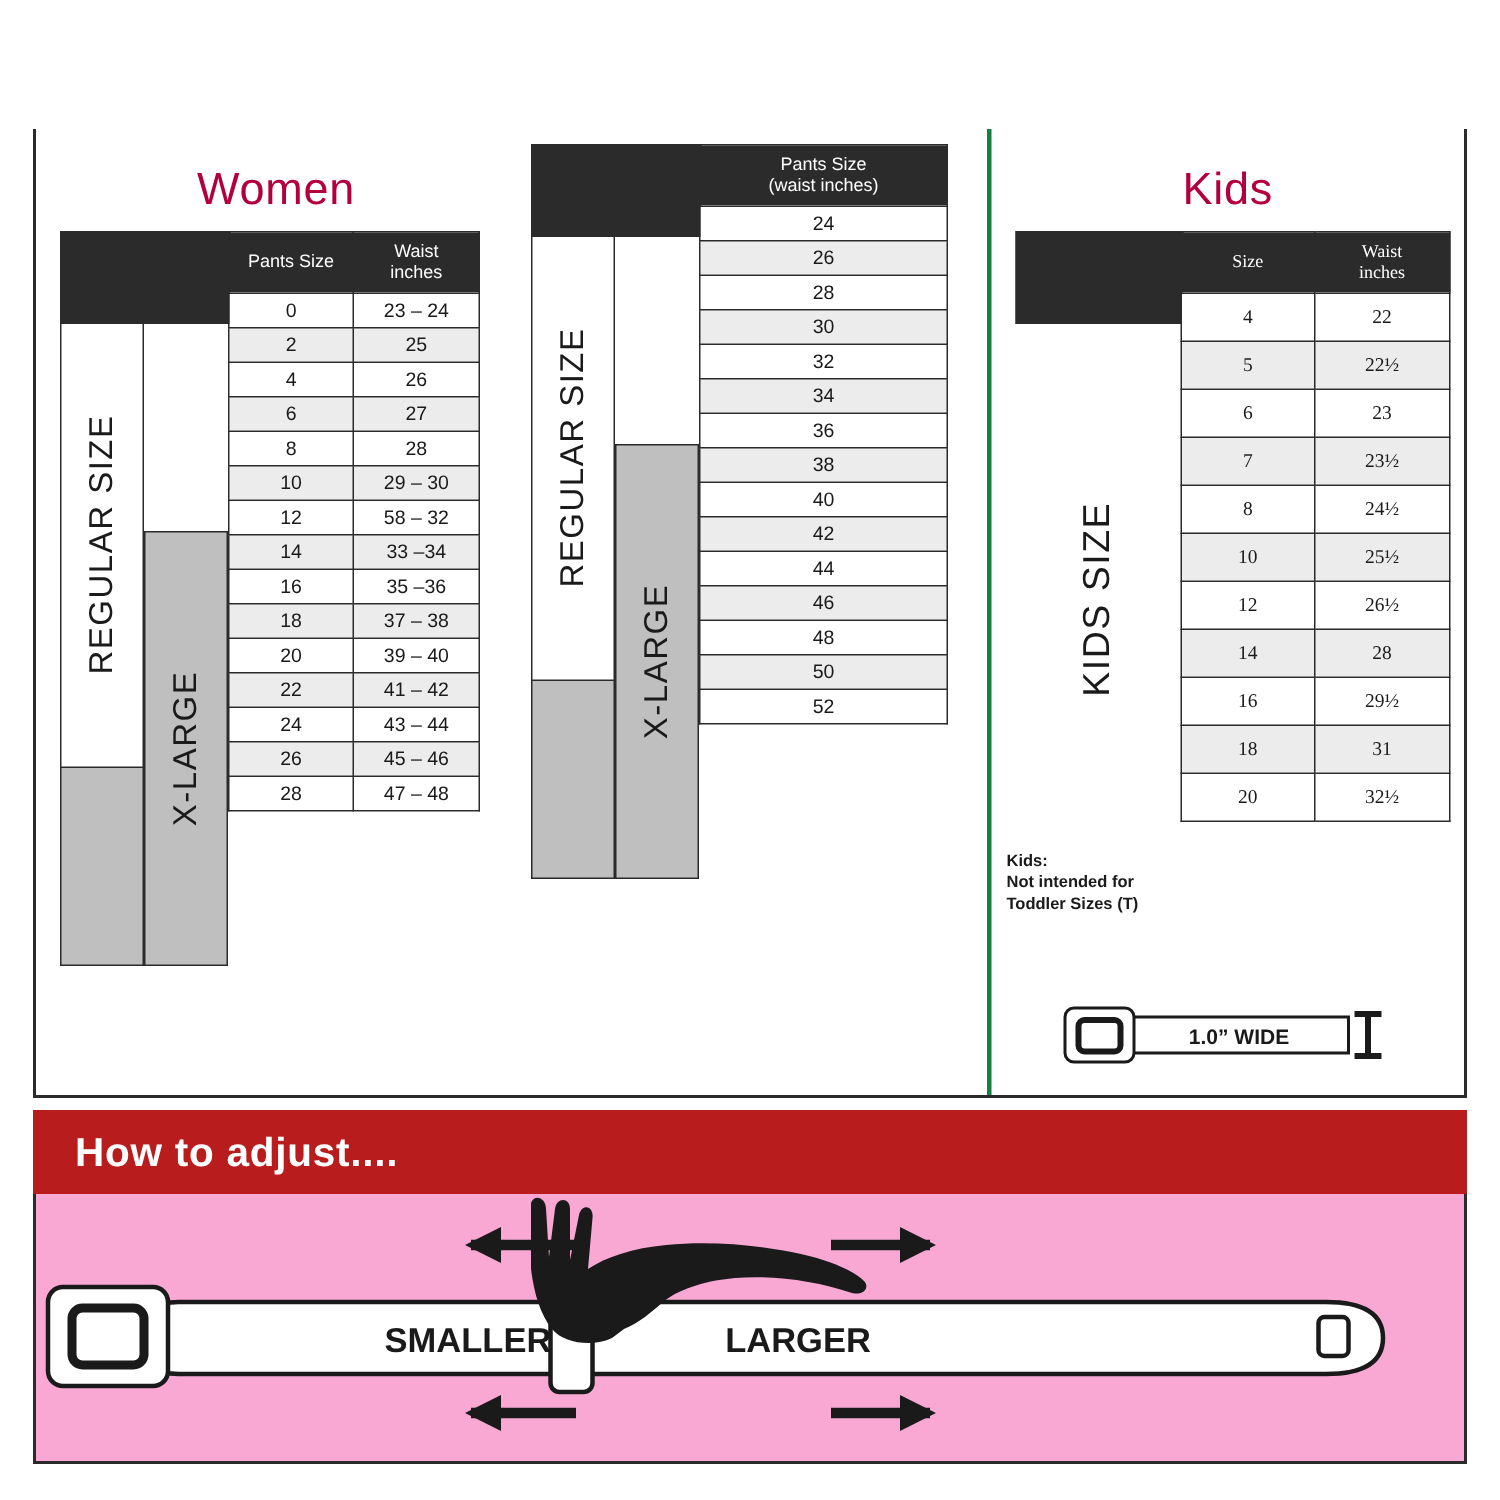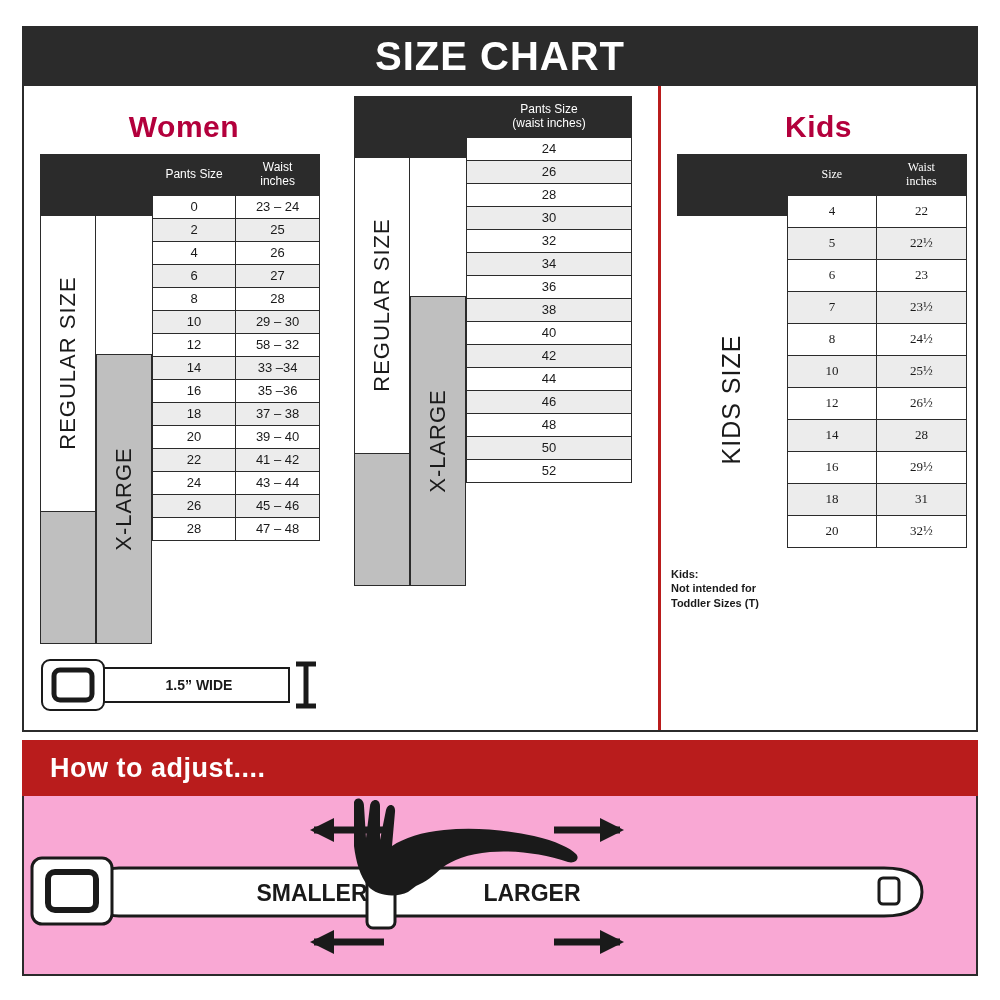--- a/index.html
+++ b/index.html
@@ -50,27 +50,27 @@
     border-top: none;
     box-sizing: border-box;
     display: flex;
   }
   .col {
     position: relative;
     box-sizing: border-box;
   }
   .col-women { width: 320px; }
   .col-men   { width: 314px; }
-  .col-kids  { width: 318px; border-left: 3px solid #b91c1c; }
+  .col-kids  { width: 318px; border-left: 3px solid #15803d; }
 
   .col-head {
     text-align: center;
     color: #b3003c;
     font-size: 30px;
-    font-weight: bold;
+    font-weight: normal;
     padding-top: 24px;
     letter-spacing: .5px;
   }
 
   
   .table-wrap {
     position: relative;
     margin: 10px auto 0 auto;
   }
   .vert-band {
@@ -171,23 +171,20 @@
     box-sizing: border-box;
     background: #f9a8d4;
   }
   svg { display: block; }
 </style>
 </head>
 <body>
 
 <div class="page">
 
-  <div class="title-bar">
-    <div class="title">SIZE CHART</div>
-  </div>
 
   <div class="main-panel">
 
     <div class="col col-women">
       <div class="col-head">Women</div>
 
       <div class="table-wrap" style="width:280px;height:500px;margin-left:16px;">
 
         <div class="vert-band band-regular" style="left:0px;top:60px;width:56px;height:298px;">
           <span class="vert-label">REGULAR SIZE</span>
@@ -268,31 +265,20 @@
                 <td>45 – 46</td>
               </tr>
             <tr>
                 <td>28</td>
                 <td>47 – 48</td>
               </tr>
           </tbody>
         </table>
       </div>
 
-      <div class="belt-area" style="height:70px;">
-        <svg width="300" height="70" viewBox="0 0 300 70">
-          <rect x="70" y="18" width="185" height="34" fill="#ffffff" stroke="#1a1a1a" stroke-width="2"></rect>
-          <rect x="8" y="10" width="62" height="50" rx="8" fill="#ffffff" stroke="#1a1a1a" stroke-width="2"></rect>
-          <rect x="20" y="20" width="38" height="30" rx="6" fill="#ffffff" stroke="#1a1a1a" stroke-width="5"></rect>
-          <line x1="272" y1="12" x2="272" y2="58" stroke="#1a1a1a" stroke-width="5"></line>
-          <line x1="262" y1="14" x2="282" y2="14" stroke="#1a1a1a" stroke-width="5"></line>
-          <line x1="262" y1="56" x2="282" y2="56" stroke="#1a1a1a" stroke-width="5"></line>
-          <text x="165" y="40" text-anchor="middle" font-family="Liberation Sans, sans-serif" font-size="14" font-weight="bold" fill="#1a1a1a">1.5” WIDE</text>
-        </svg>
-      </div>
     </div>
 
     <div class="col col-men">
 
       <div class="table-wrap" style="width:278px;height:500px;margin-left:10px;">
         <div class="vert-band band-regular" style="left:0px;top:60px;width:56px;height:298px;">
           <span class="vert-label">REGULAR SIZE</span>
         </div>
         <div class="vert-band band-xl" style="left:0px;top:358px;width:56px;height:132px;border-top:none;"></div>
         <div class="vert-band band-xl" style="left:56px;top:200px;width:56px;height:290px;">
@@ -429,20 +415,31 @@
           </tbody>
         </table>
       </div>
 
       <div class="kid-note">
         <div>Kids:</div>
         <div>Not intended for</div>
         <div>Toddler Sizes (T)</div>
       </div>
 
+      <div class="belt-area" style="height:60px;">
+        <svg width="230" height="60" viewBox="0 0 230 60">
+          <rect x="50" y="18" width="145" height="24" fill="#ffffff" stroke="#1a1a1a" stroke-width="2"></rect>
+          <rect x="6" y="12" width="46" height="36" rx="6" fill="#ffffff" stroke="#1a1a1a" stroke-width="2"></rect>
+          <rect x="15" y="20" width="28" height="21" rx="4" fill="#ffffff" stroke="#1a1a1a" stroke-width="4"></rect>
+          <line x1="208" y1="14" x2="208" y2="46" stroke="#1a1a1a" stroke-width="4"></line>
+          <line x1="199" y1="16" x2="217" y2="16" stroke="#1a1a1a" stroke-width="4"></line>
+          <line x1="199" y1="44" x2="217" y2="44" stroke="#1a1a1a" stroke-width="4"></line>
+          <text x="122" y="36" text-anchor="middle" font-family="Liberation Sans, sans-serif" font-size="14" font-weight="bold" fill="#1a1a1a">1.0” WIDE</text>
+        </svg>
+      </div>
     </div>
 
   </div>
 
   <div class="adjust-bar">
     <div class="adjust-title">How to adjust....</div>
   </div>
 
   <div class="adjust-panel">
     <svg width="952" height="176" viewBox="0 0 952 176">

